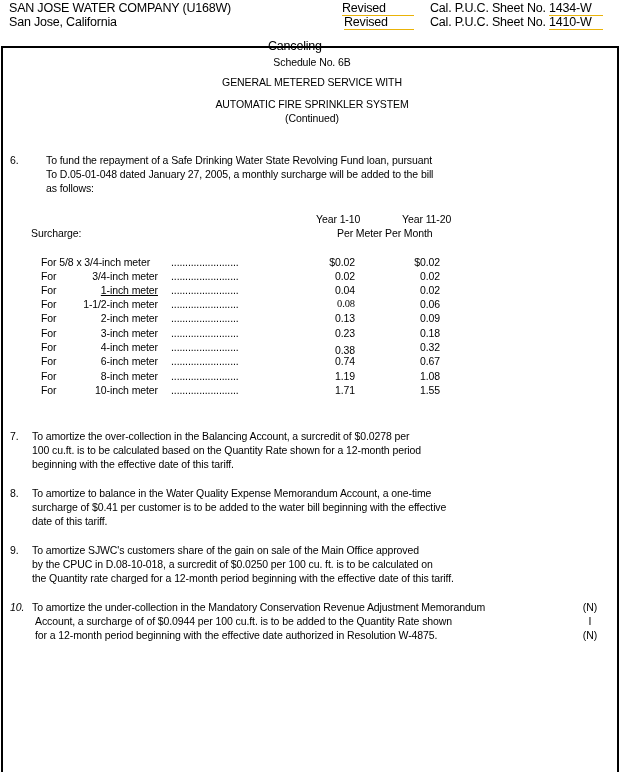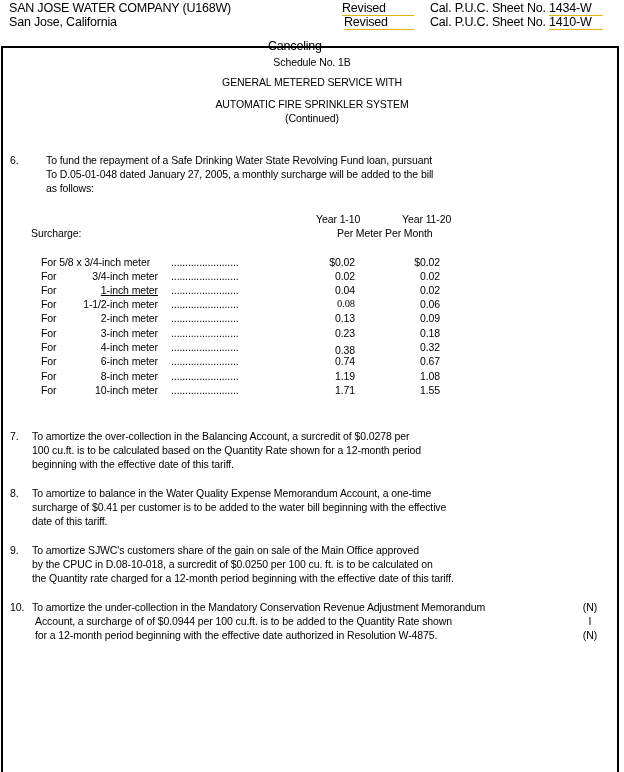--- a/index.html
+++ b/index.html
@@ -36,21 +36,21 @@
   <span>Cal. P.U.C. Sheet No.</span>
   <span class="ul" style="width:54px;">1434-W</span>
 </div>
 <div class="abs hdr" style="left:430px;top:15px;">
   <span>Cal. P.U.C. Sheet No.</span>
   <span class="ul" style="width:54px;">1410-W</span>
 </div>
 
 <div class="box"></div>
 
-<div class="abs t center" style="top:56px;">Schedule No. 1B</div>
+<div class="abs t center" style="top:56px;">Schedule No. 6B</div>
 <div class="abs t center" style="top:76px;">GENERAL METERED SERVICE WITH</div>
 <div class="abs t center" style="top:98px;">AUTOMATIC FIRE SPRINKLER SYSTEM</div>
 <div class="abs t center" style="top:112px;">(Continued)</div>
 
 <div class="abs t" style="left:10px;top:154px;">6.</div>
 <div class="abs t" style="left:46px;top:154px;">To fund the repayment of a Safe Drinking Water State Revolving Fund loan, pursuant</div>
 <div class="abs t" style="left:46px;top:168px;">To D.05-01-048 dated January 27, 2005, a monthly surcharge will be added to the bill</div>
 <div class="abs t" style="left:46px;top:182px;">as follows:</div>
 
 <div class="abs t" style="left:316px;top:213px;">Year 1-10</div>
@@ -118,19 +118,19 @@
 <div class="abs t" style="left:10px;top:487px;">8.</div>
 <div class="abs t" style="left:32px;top:487px;">To amortize to balance in the Water Quality Expense Memorandum Account, a one-time</div>
 <div class="abs t" style="left:32px;top:501px;">surcharge of $0.41 per customer is to be added to the water bill beginning with the effective</div>
 <div class="abs t" style="left:32px;top:515px;">date of this tariff.</div>
 
 <div class="abs t" style="left:10px;top:544px;">9.</div>
 <div class="abs t" style="left:32px;top:544px;">To amortize SJWC's customers share of the gain on sale of the Main Office approved</div>
 <div class="abs t" style="left:32px;top:558px;">by the CPUC in D.08-10-018, a surcredit of $0.0250 per 100 cu. ft. is to be calculated on</div>
 <div class="abs t" style="left:32px;top:572px;">the Quantity rate charged for a 12-month period beginning with the effective date of this tariff.</div>
 
-<div class="abs t" style="left:10px;top:601px;">10.</div>
+<div class="abs t" style="left:10px;top:601px;font-style:italic;">10.</div>
 <div class="abs t" style="left:32px;top:601px;">To amortize the under-collection in the Mandatory Conservation Revenue Adjustment Memorandum</div>
 <div class="abs t" style="left:35px;top:615px;">Account, a surcharge of of $0.0944 per 100 cu.ft. is to be added to the Quantity Rate shown</div>
 <div class="abs t" style="left:35px;top:629px;">for a 12-month period beginning with the effective date authorized in Resolution W-4875.</div>
 <div class="abs t" style="left:580px;top:601px;width:20px;text-align:center;">(N)</div>
 <div class="abs t" style="left:580px;top:615px;width:20px;text-align:center;">I</div>
 <div class="abs t" style="left:580px;top:629px;width:20px;text-align:center;">(N)</div>
 
 </body></html>

